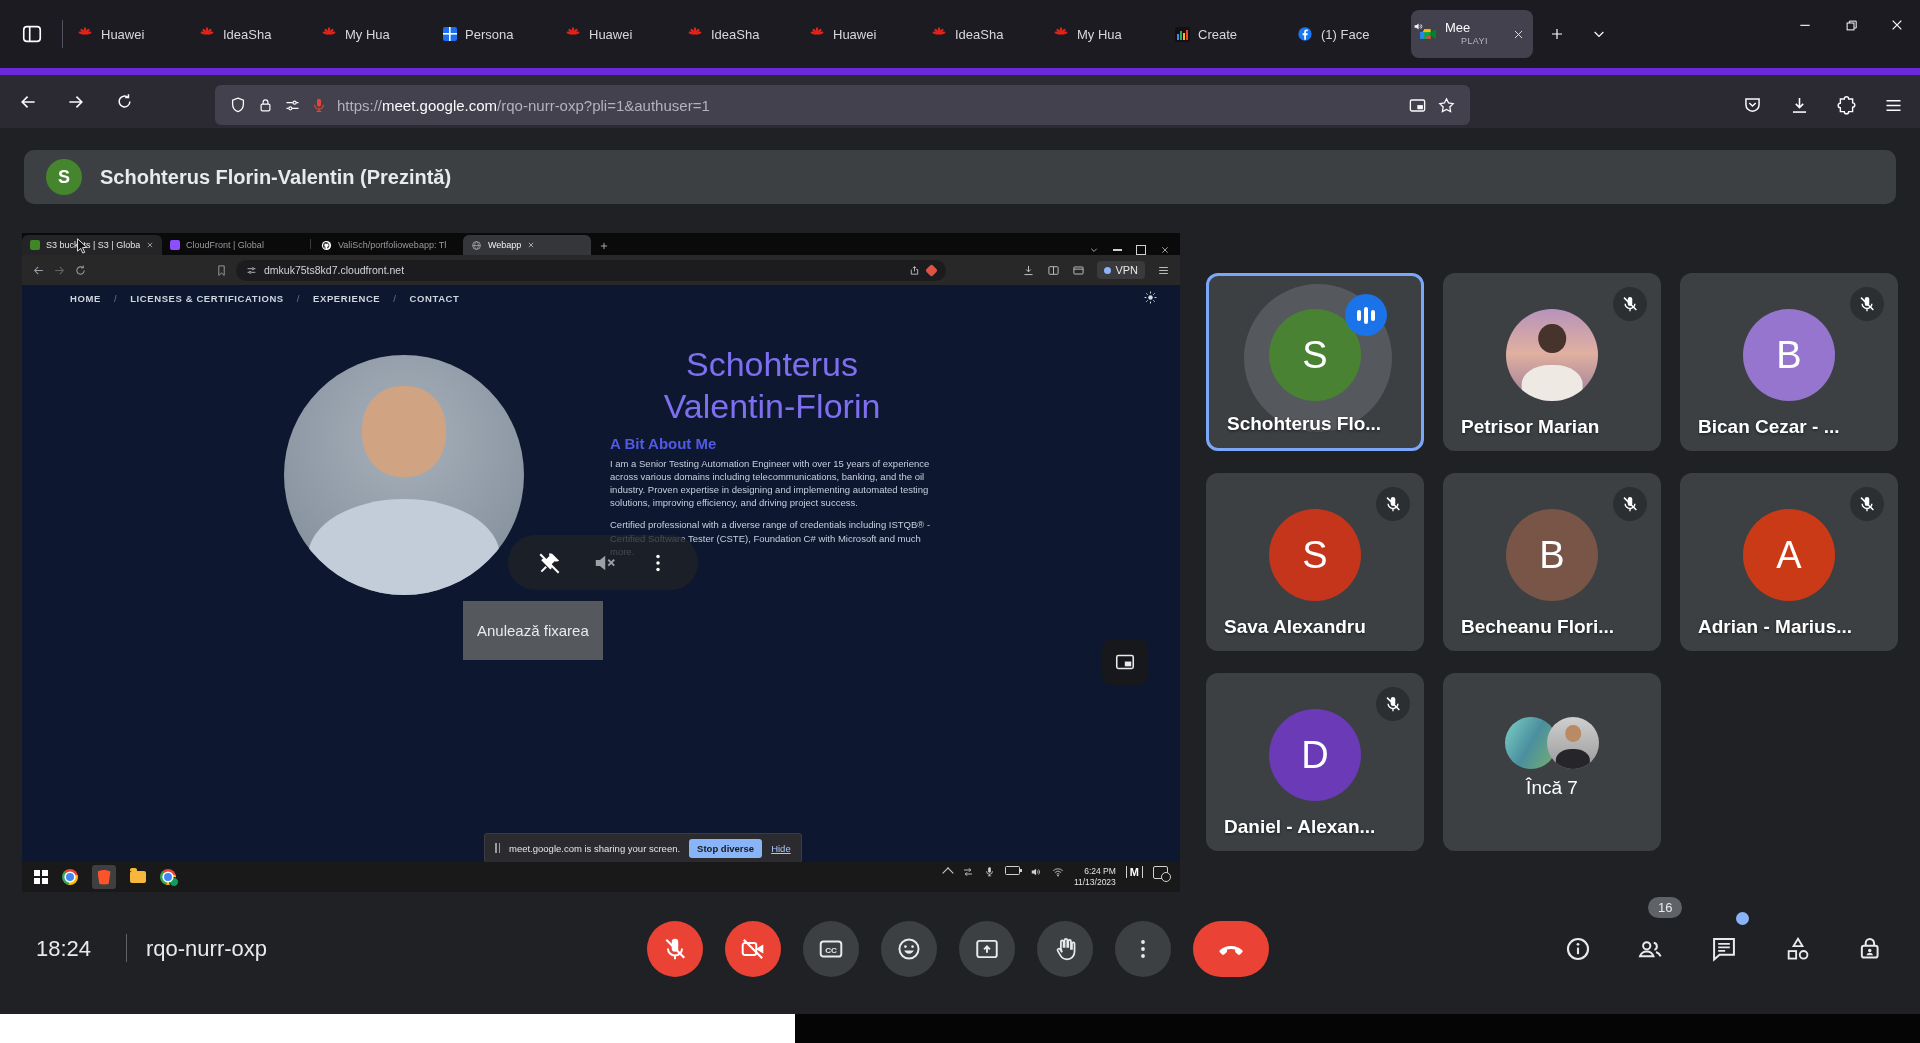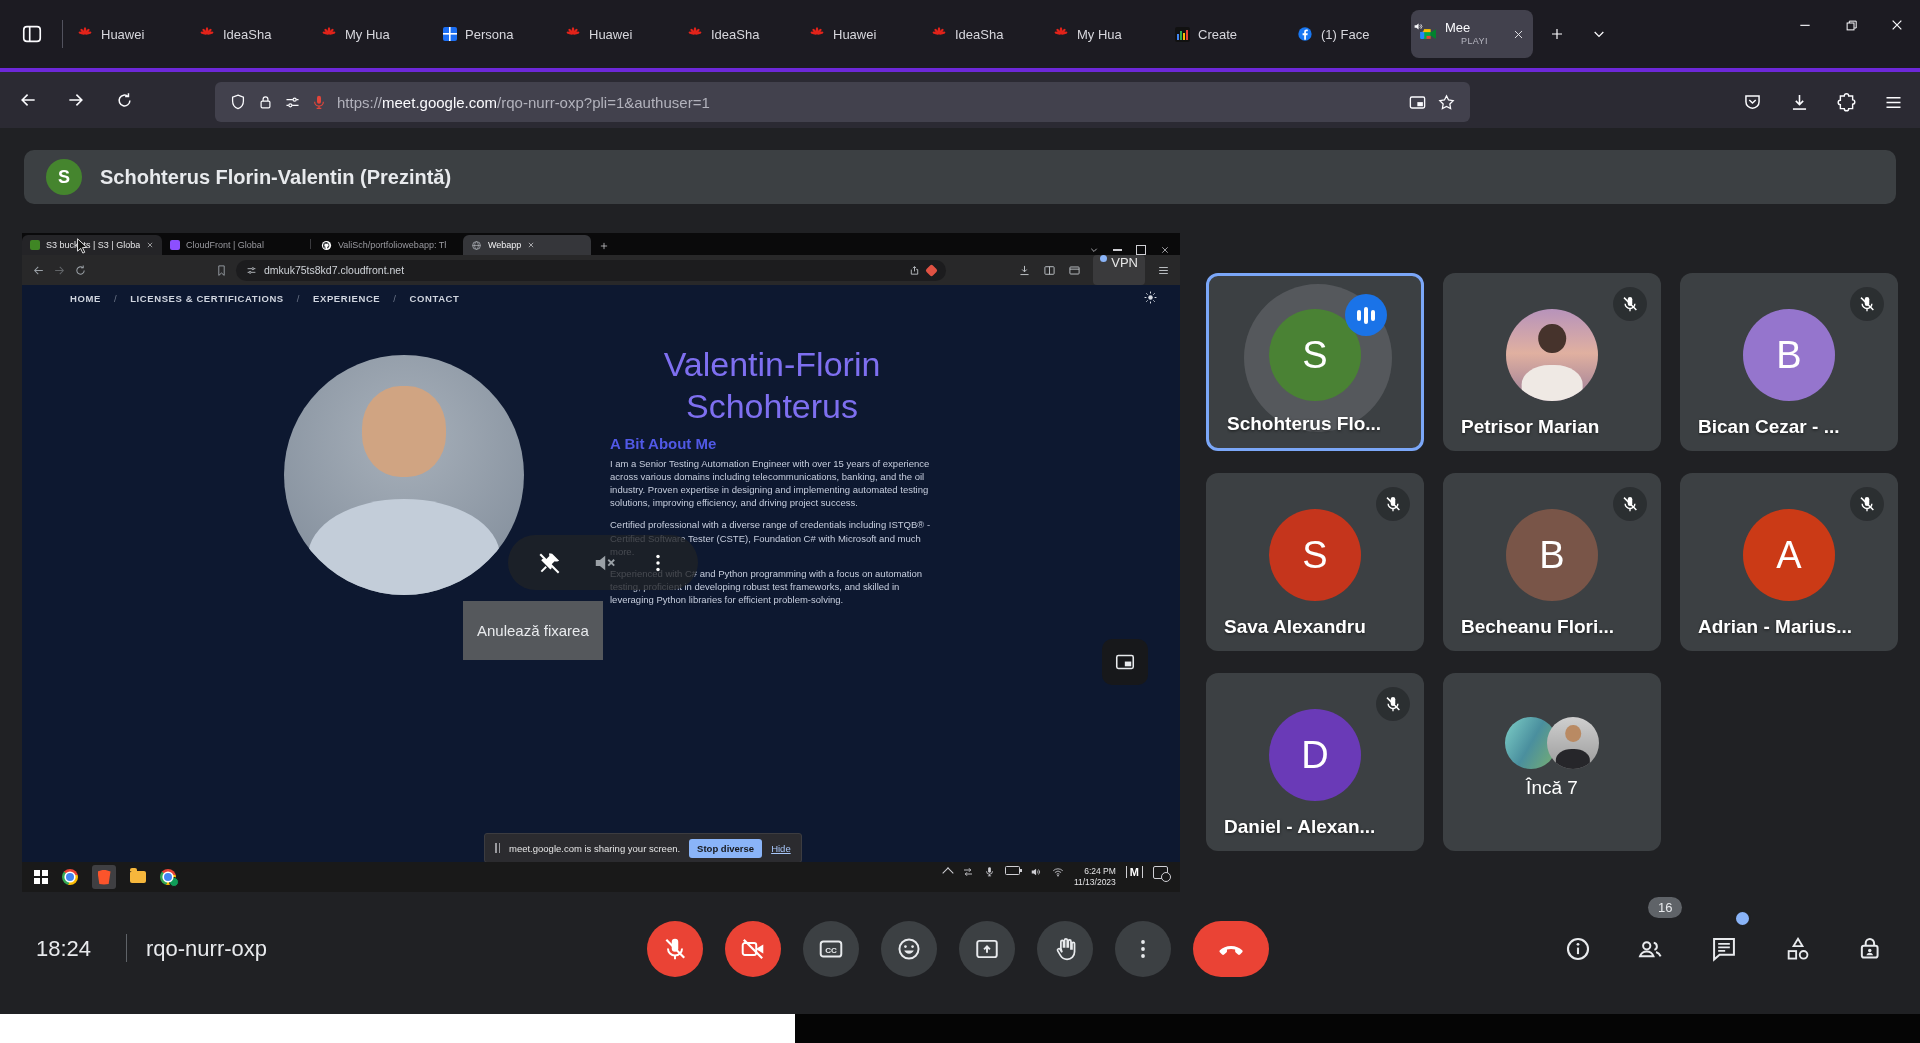--- a/index.html
+++ b/index.html
@@ -20,21 +20,21 @@
   .ff-tab .two-line{flex:1;overflow:hidden;line-height:1.15;}
   .ff-tab .two-line .t2{font-size:9px;color:#b6b6c0;letter-spacing:.4px;text-align:center;}
   .tab-close{color:#fbfbfe;opacity:.85;}
   .ff-newtab,.ff-chev{width:36px;height:36px;border-radius:6px;display:flex;align-items:center;justify-content:center;color:#fbfbfe;margin-left:6px;}
   .win-controls{position:absolute;right:0;top:0;height:50px;display:flex;}
   .win-btn{width:46px;height:50px;display:flex;align-items:center;justify-content:center;color:#fbfbfe;}
   .meetfav{position:relative;width:18px;height:18px;flex:none;}
   .meetfav .spk{position:absolute;left:-6px;top:-4px;color:#fbfbfe;background:#42414d;border-radius:3px;}
 
   .ff-navbar{position:absolute;left:0;top:68px;width:1920px;height:60px;background:#2b2a33;
-             display:flex;align-items:center;border-top:4px solid #6d28d9;box-sizing:border-box;}
+             display:flex;align-items:center;border-top:7px solid #6d28d9;box-sizing:border-box;}
   .nav-btn{width:40px;height:40px;display:flex;align-items:center;justify-content:center;color:#fbfbfe;margin-left:8px;border-radius:6px;}
   .urlbar{position:absolute;left:215px;top:10px;width:1255px;height:40px;background:#42414d;border-radius:6px;
           display:flex;align-items:center;padding:0 14px;box-sizing:border-box;gap:10px;color:#fbfbfe;}
   .urlbar .redmic{color:#e3453a;}
   .url-text{font-size:15px;white-space:nowrap;overflow:hidden;flex:1;}
   .url-dim{color:#b2b2bc;}
   .url-host{color:#fbfbfe;}
   .nav-right{position:absolute;right:16px;top:10px;height:40px;display:flex;align-items:center;gap:26px;color:#fbfbfe;}
 
   
@@ -61,22 +61,22 @@
   .fav-s3{background:#3f8624;}
   .fav-cf{background:#8c4fff;}
   .cursor-pt{position:absolute;left:52px;top:4px;z-index:5;}
 
   .cr-toolbar{position:absolute;left:0;top:22px;width:100%;height:30px;background:#282829;display:flex;align-items:center;
               padding:0 10px;box-sizing:border-box;gap:8px;color:#9aa0a6;}
   .cr-urlpill{flex:1;height:21px;background:#1c1c1e;border-radius:11px;display:flex;align-items:center;
               padding:0 10px;gap:7px;color:#cfd3d8;font-size:10.5px;max-width:690px;}
   .cr-urlpill .spacer{flex:1;}
   .ext-red{width:9px;height:9px;border-radius:2px;background:#e05243;transform:rotate(45deg);flex:none;}
-  .vpn-pill{height:30px;border-radius:4px;background:#3a3a3c;display:flex;align-items:flex-start;gap:4px;
-            padding:0 7px;font-size:13px;color:#e8e8e8;}
+  .vpn-pill{height:18px;border-radius:4px;background:#3a3a3c;display:flex;align-items:center;gap:4px;
+            padding:0 7px;font-size:11px;color:#e8e8e8;}
   .vpn-dot{width:7px;height:7px;border-radius:50%;background:#8ab4f8;}
   .cr-right{display:flex;align-items:center;gap:12px;margin-left:auto;color:#c0c4c9;}
 
   
   .page{position:absolute;left:0;top:52px;width:100%;height:577px;background:#0d1830;}
   .page-nav{position:absolute;left:0;top:0;width:100%;height:26px;display:flex;align-items:center;gap:13px;
             padding-left:48px;box-sizing:border-box;font-size:9.5px;font-weight:700;letter-spacing:.6px;color:#d0d5df;}
   .page-nav .sep{color:#6b7588;font-weight:400;}
   .page-sun{position:absolute;right:22px;top:5px;color:#d8dce4;}
   .portrait{position:absolute;left:262px;top:70px;width:240px;height:240px;border-radius:50%;overflow:hidden;
@@ -682,28 +682,27 @@
       </div>
       <span class="page-sun">
           <svg class="ic" width="15" height="15">
             <use href="#i-sun"></use>
           </svg>
         </span>
 
       <div class="portrait"></div>
 
       <div class="page-title">
+        <div>Schohterus</div>
         <div>Valentin-Florin</div>
-        <div>Schohterus</div>
       </div>
       <div class="about-h">A Bit About Me</div>
       <div class="about">
         <p>I am a Senior Testing Automation Engineer with over 15 years of experience across various domains including telecommunications, banking, and the oil industry. Proven expertise in designing and implementing automated testing solutions, improving efficiency, and driving project success.</p>
         <p>Certified professional with a diverse range of credentials including ISTQB® - Certified Software Tester (CSTE), Foundation C# with Microsoft and much more.</p>
-        <p>Experienced with C# and Python programming with a focus on automation testing, proficient in developing robust test frameworks, and skilled in leveraging Python libraries for efficient problem-solving.</p>
       </div>
 
       <div class="overlay-pill">
         <svg class="ic" width="26" height="26" style="color:#fff">
             <use href="#i-pin-off"></use>
           </svg>
         <svg class="ic" width="26" height="26" style="color:#9aa0a6">
             <use href="#i-speaker-off"></use>
           </svg>
         <svg class="ic" width="22" height="22" style="color:#fff">

